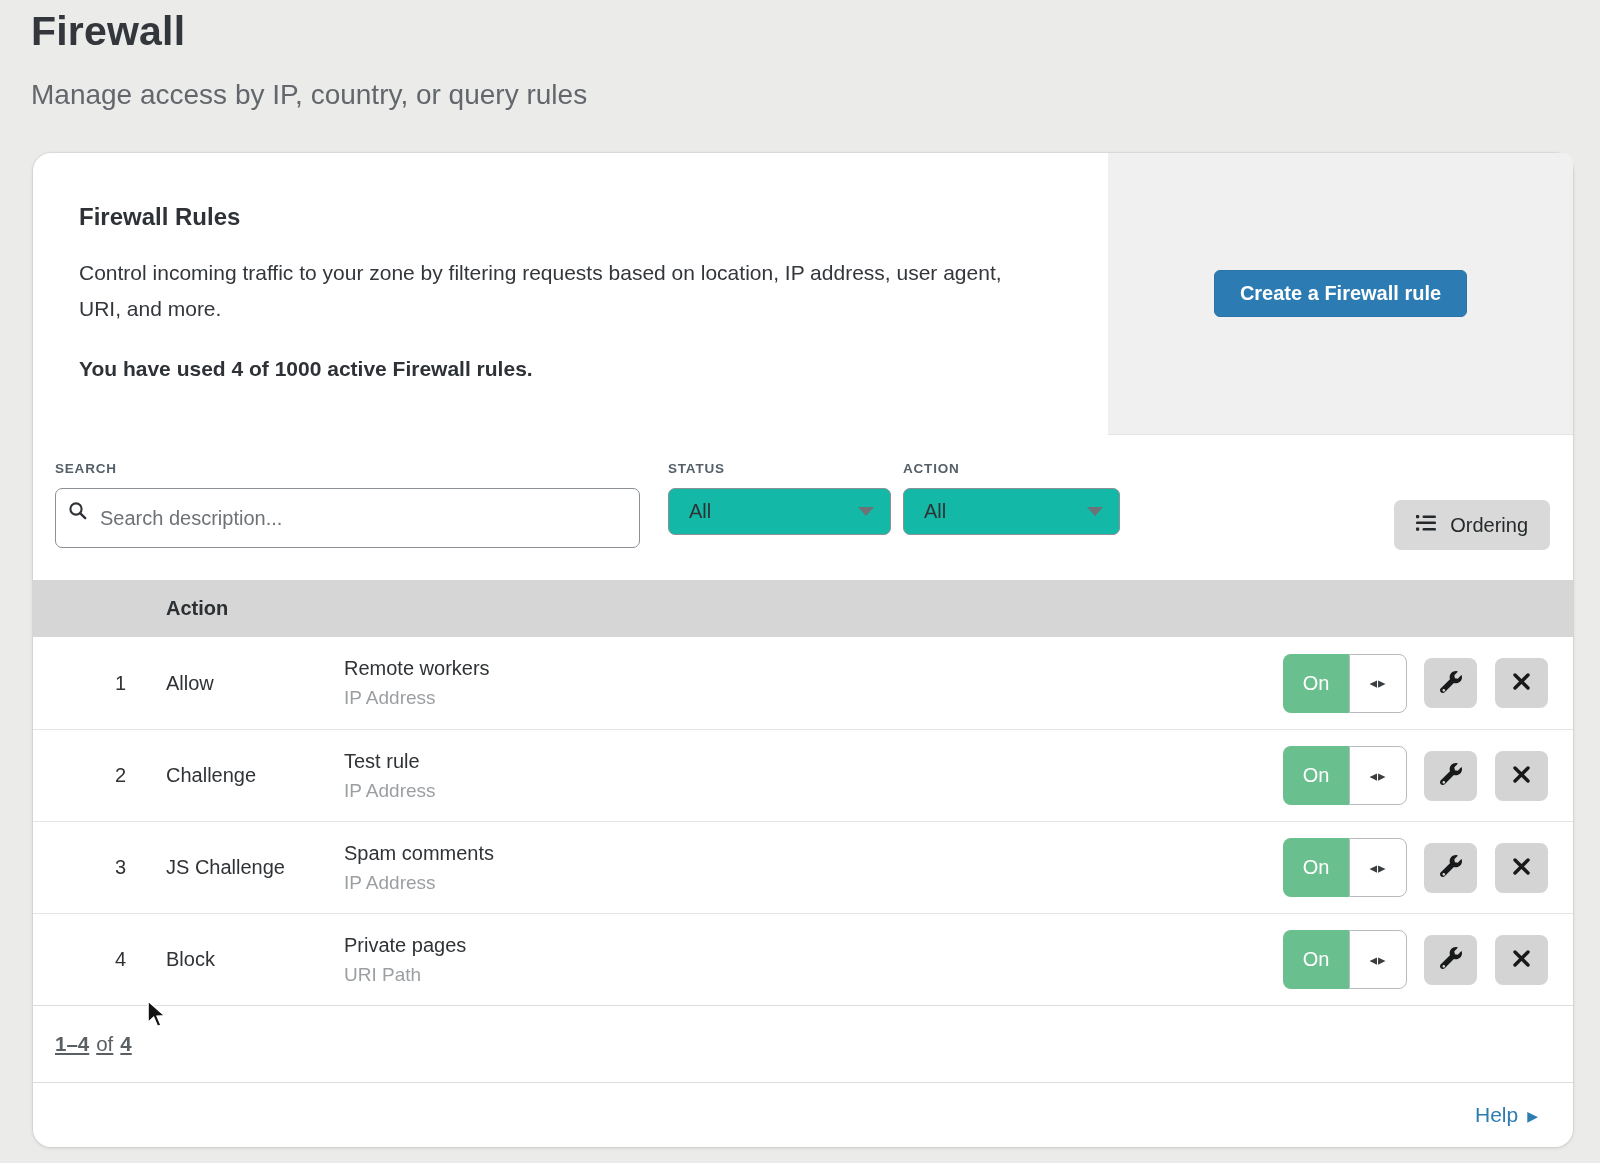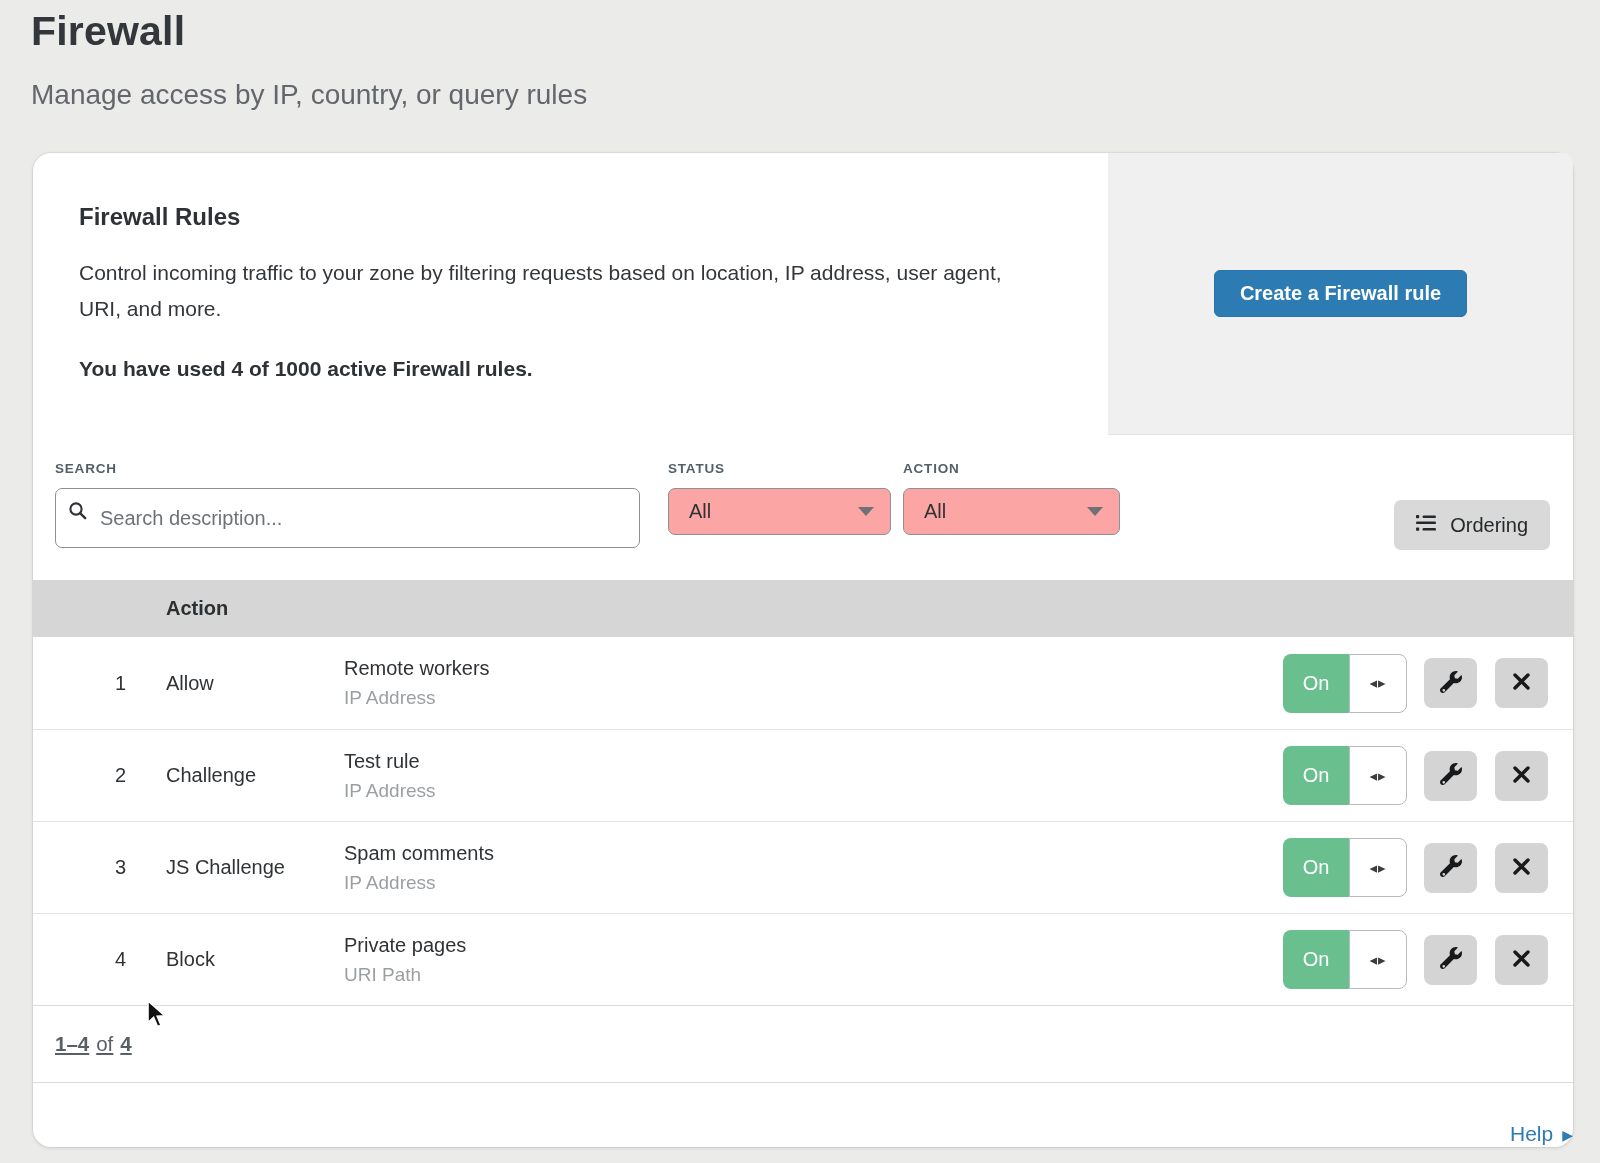--- a/index.html
+++ b/index.html
@@ -47,21 +47,21 @@
   .search-input {
     width:100%; height:100%; box-sizing:border-box; border:1px solid #8b9196; border-radius:7px;
     padding:0 14px 0 44px; font-size:20px; font-family:inherit; color:#303336; background:#fff;
   }
   .search-input::placeholder { color:#6e7276; opacity:1; }
   .search-icon { position:absolute; left:13px; top:13px; }
   .status-group { margin-left:28px; width:223px; }
   .action-group { margin-left:12px; width:217px; }
   .select-box {
     height:47px; box-sizing:border-box; border:1px solid #8b9196; border-radius:7px;
-    display:flex; align-items:center; padding:0 16px 0 20px; background:#fca5a5; cursor:pointer;
+    display:flex; align-items:center; padding:0 16px 0 20px; background:#14b8a6; cursor:pointer;
   }
   .select-value { font-size:20px; color:#303336; }
   .select-caret { margin-left:auto; width:0; height:0; border-left:8px solid transparent; border-right:8px solid transparent; border-top:9px solid #6d7276; }
   .ordering-btn {
     position:absolute; right:23px; top:65px; height:50px; display:flex; align-items:center; gap:13px;
     background:#d8d9d8; border:none; border-radius:7px; padding:0 22px;
     font-size:20px; color:#26292c; font-family:inherit; cursor:pointer;
   }
 
   
@@ -94,21 +94,21 @@
   .icon-btn.wrench { margin-left:17px; }
   .icon-btn.xbtn { margin-left:18px; }
 
   
   .range-row {
     height:78px; box-sizing:border-box; border-top:1px solid #dcdcdc; border-bottom:1px solid #dcdcdc;
     display:flex; align-items:center; padding-left:22px; font-size:20.5px; color:#5a5f63;text-decoration:underline;
   }
   .range-strong { font-weight:700; }
   .range-sep { margin:0 7px; font-weight:400; }
-  .help-row { height:63px; display:flex; align-items:flex-end; justify-content:flex-end; }
+  .help-row { height:63px; display:flex; align-items:center; justify-content:flex-end; padding-right:35px; }
   .help-link { font-size:21px; color:#2d7cb2; text-decoration:none; display:flex; align-items:center; gap:9px; cursor:pointer; }
   .help-arrow { font-size:14px; line-height:1; padding-top:2px; }
 
   .cursor { position:absolute; left:146px; top:1000px; z-index:10; pointer-events:none; }
 </style>
 </head>
 <body>
 
 <div class="page-header">
   <div class="page-title">Firewall</div>

